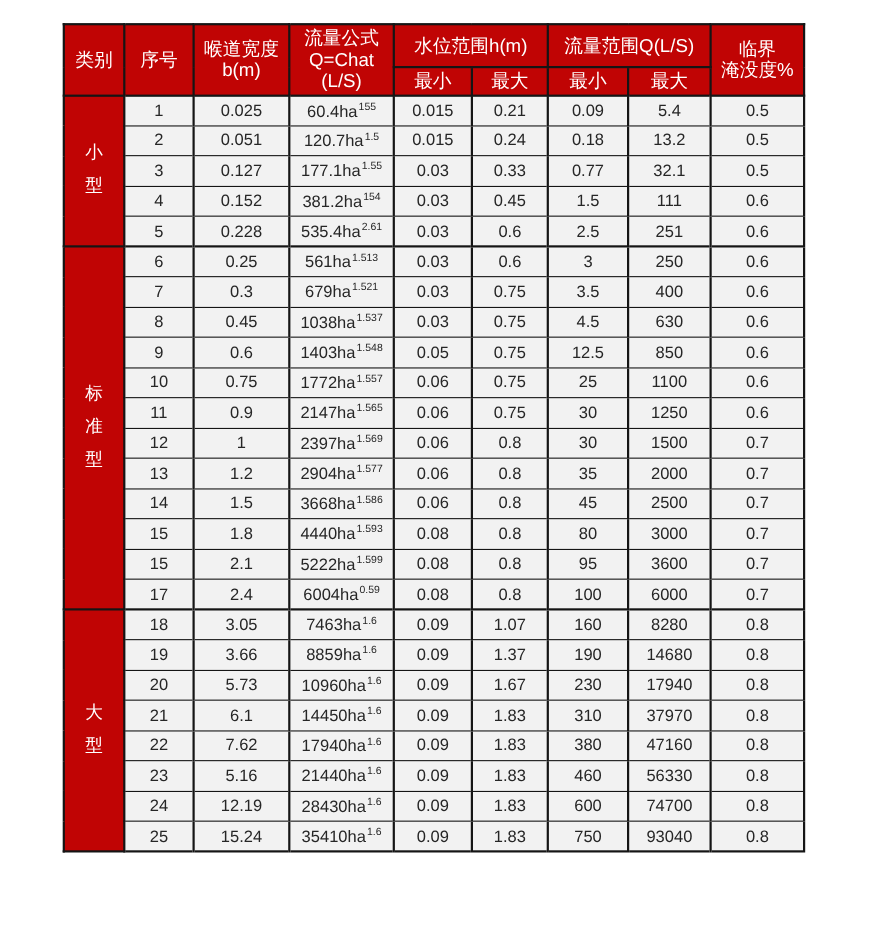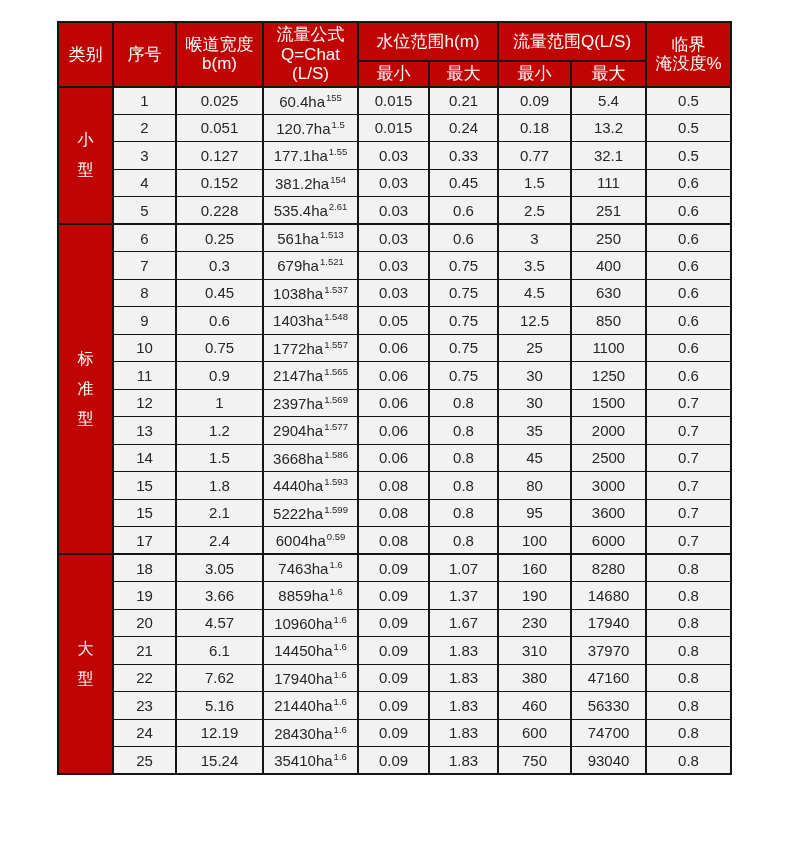--- a/index.html
+++ b/index.html
@@ -289,21 +289,21 @@
             <td>3.66</td>
             <td>8859ha<span class="sup">1.6</span></td>
             <td>0.09</td>
             <td>1.37</td>
             <td>190</td>
             <td>14680</td>
             <td>0.8</td>
           </tr>
           <tr>
             <td>20</td>
-            <td>4.57</td>
+            <td>5.73</td>
             <td>10960ha<span class="sup">1.6</span></td>
             <td>0.09</td>
             <td>1.67</td>
             <td>230</td>
             <td>17940</td>
             <td>0.8</td>
           </tr>
           <tr>
             <td>21</td>
             <td>6.1</td>

